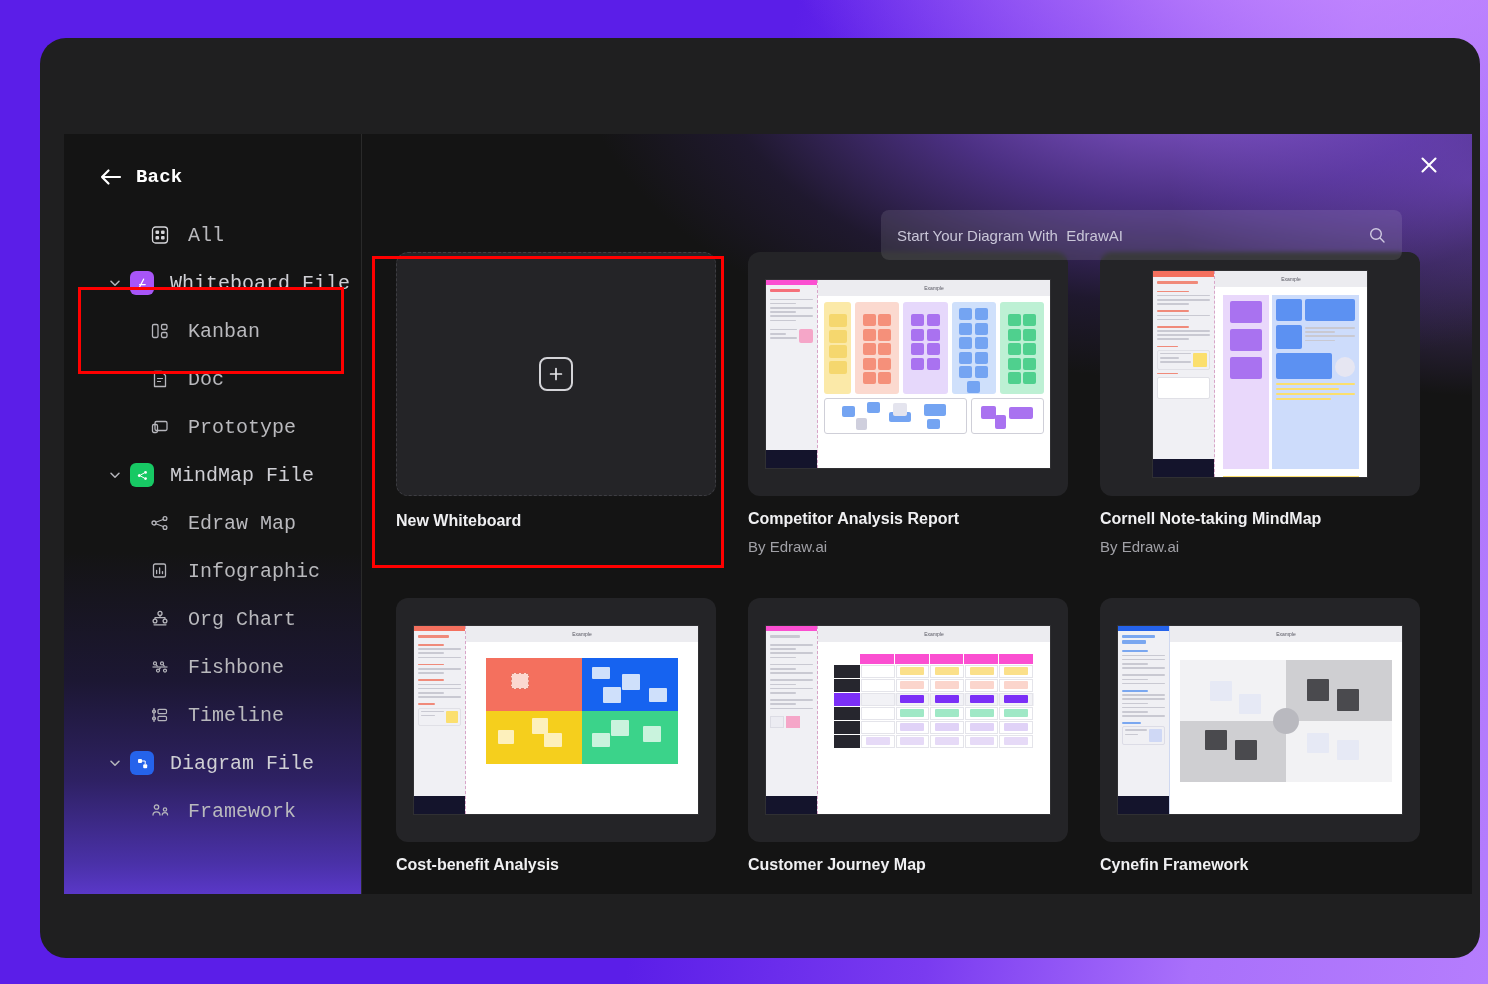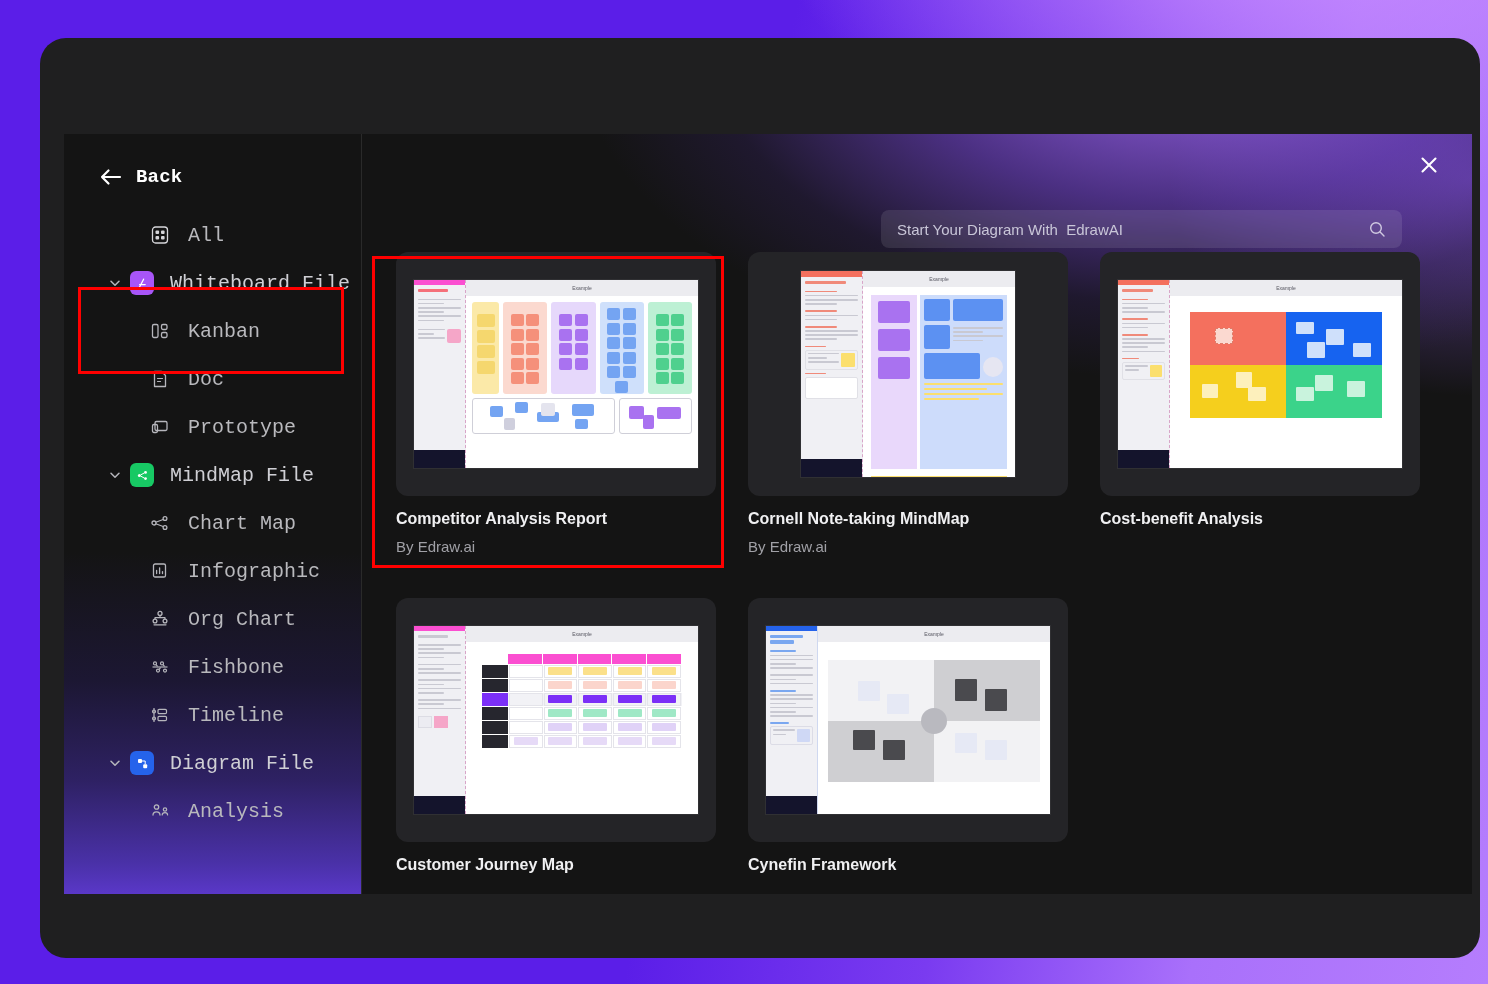--- a/index.html
+++ b/index.html
@@ -127,21 +127,21 @@
   .close-btn {
     position: absolute; right: 26px; top: 14px;
     width: 34px; height: 34px;
     display: flex; align-items: center; justify-content: center;
     cursor: pointer; z-index: 20;
   }
 
   .search-wrap {
     position: absolute;
     left: 519px; top: 76px;
-    width: 521px; height: 38px;
+    width: 521px; height: 50px;
     z-index: 15;
   }
   .search-box {
     width: 100%; height: 100%;
     background: rgba(255,255,255,.10);
     border-radius: 8px;
     display: flex; align-items: center;
     padding: 0 16px;
     backdrop-filter: blur(2px);
   }
@@ -393,21 +393,21 @@
         <div class="nav-item leaf">
           <span class="chev empty"></span>
           <span class="ico">
             <svg width="20" height="20" viewBox="0 0 20 20" fill="none">
               <circle cx="4" cy="10" r="2" stroke="#b6b6bc" stroke-width="1.3"></circle>
               <circle cx="15" cy="5.5" r="1.9" stroke="#b6b6bc" stroke-width="1.3"></circle>
               <circle cx="15" cy="14.5" r="1.9" stroke="#b6b6bc" stroke-width="1.3"></circle>
               <path d="M5.8 9.2l7.3-2.7M5.8 10.8l7.3 2.7" stroke="#b6b6bc" stroke-width="1.2"></path>
             </svg>
           </span>
-          <span class="lbl">Chart Map</span>
+          <span class="lbl">Edraw Map</span>
         </div>
 
         <div class="nav-item leaf">
           <span class="chev empty"></span>
           <span class="ico">
             <svg width="20" height="20" viewBox="0 0 20 20" fill="none">
               <rect x="3.5" y="3" width="12" height="13" rx="1.6" stroke="#b6b6bc" stroke-width="1.3"></rect>
               <path d="M6.6 12.6V9.4M9.6 12.6V6.8M12.5 12.6v-2" stroke="#b6b6bc" stroke-width="1.3" stroke-linecap="round"></path>
             </svg>
           </span>
@@ -477,21 +477,21 @@
         <div class="nav-item leaf">
           <span class="chev empty"></span>
           <span class="ico">
             <svg width="20" height="20" viewBox="0 0 20 20" fill="none">
               <circle cx="6.5" cy="6" r="2.2" stroke="#b6b6bc" stroke-width="1.3"></circle>
               <path d="M3 14c0-2 1.6-3.2 3.5-3.2S10 12 10 14" stroke="#b6b6bc" stroke-width="1.3" stroke-linecap="round"></path>
               <circle cx="15" cy="8.5" r="1.7" stroke="#b6b6bc" stroke-width="1.2"></circle>
               <path d="M12.2 14c0-1.4 1.2-2.3 2.8-2.3s2.6.9 2.6 2.3" stroke="#b6b6bc" stroke-width="1.2" stroke-linecap="round"></path>
             </svg>
           </span>
-          <span class="lbl">Analysis</span>
+          <span class="lbl">Framework</span>
         </div>
 
         <div class="nav-item leaf">
           <span class="chev empty"></span>
 
         </div>
 
       </div>
 
       <div class="annot" style="left:14px; top:153px; width:266px; height:87px;"></div>
@@ -513,20 +513,30 @@
             <svg width="18" height="18" viewBox="0 0 18 18" fill="none">
               <circle cx="8" cy="8" r="5.3" stroke="#e4e1f0" stroke-width="1.4"></circle>
               <path d="M12.1 12.1L16 16" stroke="#e4e1f0" stroke-width="1.4" stroke-linecap="round"></path>
             </svg>
           </span>
         </div>
       </div>
 
       <div class="grid">
 
+        <div class="card">
+          <div class="thumb new-thumb">
+            <div class="plus-box">
+              <svg width="16" height="16" viewBox="0 0 16 16" fill="none">
+                <path d="M8 2.6v10.8M2.6 8h10.8" stroke="#e6e6ea" stroke-width="1.7" stroke-linecap="round"></path>
+              </svg>
+            </div>
+          </div>
+          <div class="card-title new-title">New Whiteboard</div>
+        </div>
 
         <div class="card">
           <div class="thumb">
             <div class="mini">
               <div class="doc">
                 <div class="doc-left">
                   <div class="bar-top" style="background:#fb4fd1"></div>
                   <div class="mini-lines">
                     <div class="ln" style="width:70%;background:#f5707a;height:3px"></div>
                     <div style="height:4px"></div>

